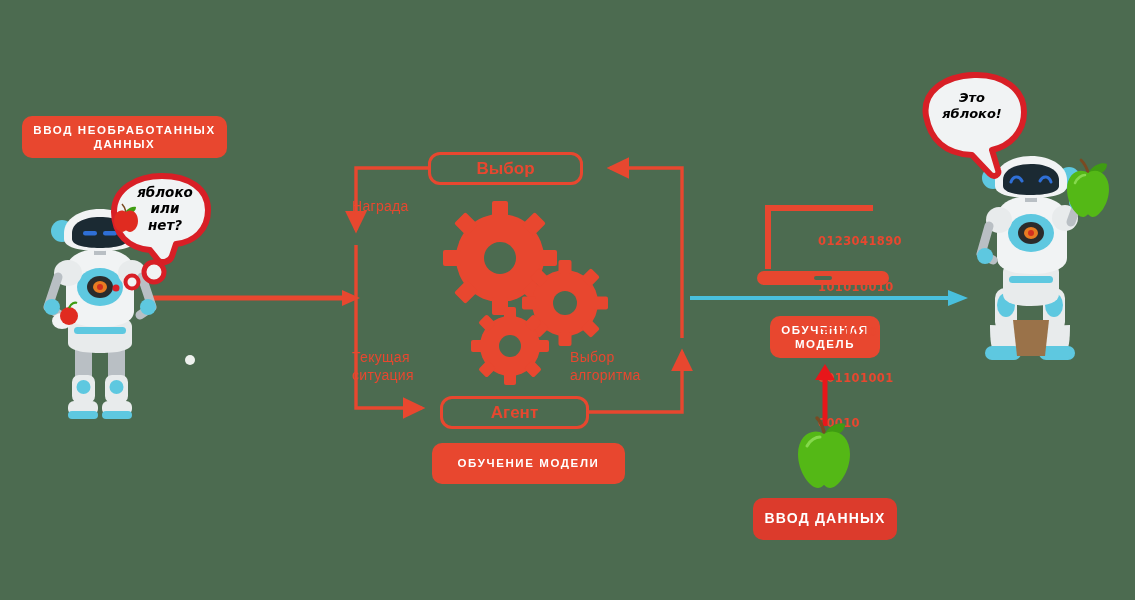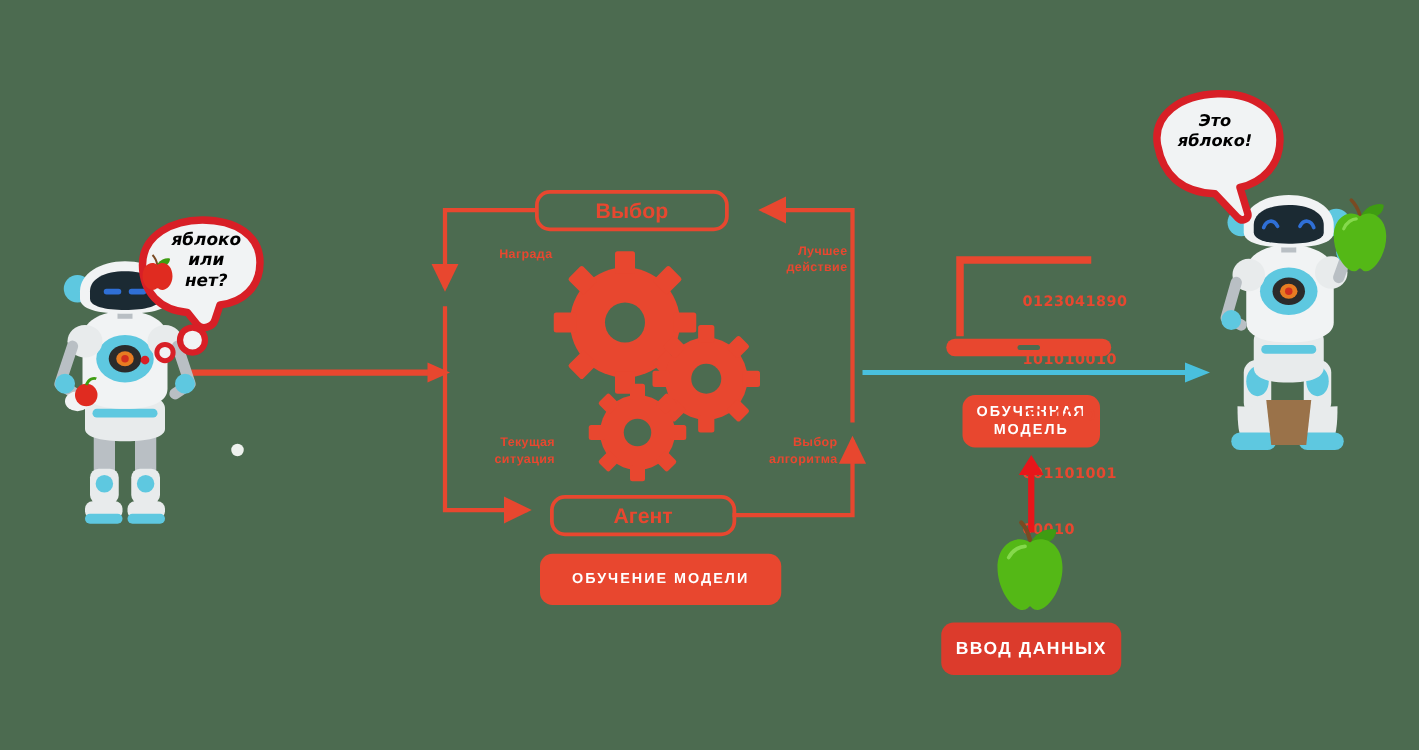--- a/index.html
+++ b/index.html
@@ -27,24 +27,24 @@
     line-height:1.25;
     box-sizing:border-box;
     user-select:none;
   }
   .badge.dark{background:#dc3b2c;}
 
   
   .loop-lbl{
     position:absolute;
     color:#e8472f;
-    font-weight:bold;
-    font-size:10px;
+    font-weight:normal;
+    font-size:14px;
     line-height:1.25;
-    text-align:right;
+    text-align:left;
     letter-spacing:.3px;
     user-select:none;
   }
 
   
   .node{
     position:absolute;
     border:3px solid #e8472f;
     border-radius:12px;
     display:flex;align-items:center;justify-content:center;
@@ -79,20 +79,23 @@
     white-space:pre;
     user-select:none;
   }
   svg{display:block;overflow:visible;}
 </style>
 </head>
 <body>
 
 <div id="stage">
 
+  <div class="badge" style="left:22px;top:116px;width:205px;height:42px;font-size:11.5px;padding:0 10px;">
+    <span>ВВОД НЕОБРАБОТАННЫХ ДАННЫХ</span>
+  </div>
 
   <div class="badge" style="left:432px;top:443px;width:193px;height:41px;font-size:11.5px;">
     <span>ОБУЧЕНИЕ МОДЕЛИ</span>
   </div>
 
 
   <div class="badge" style="left:770px;top:316px;width:110px;height:42px;font-size:11.5px;">
     <span>ОБУЧЕННАЯ МОДЕЛЬ</span>
   </div>
 
@@ -121,24 +124,20 @@
 
       <path d="M256,272 L352,272 L352,212" marker-end="url(#ar-red)"></path>
       <path d="M352,198 L352,28 L280,28" marker-end="url(#ar-red)"></path>
     </g>
   </svg>
 
   <div class="loop-lbl" style="left:352px;top:198px;width:90px;">
     <span>Награда</span>
   </div>
 
-  <div class="loop-lbl" style="left:578px;top:196px;width:100px;">
-    <div>Лучшее</div>
-    <div>действие</div>
-  </div>
 
   <div class="loop-lbl" style="left:570px;top:349px;width:100px;">
     <div>Выбор</div>
     <div>алгоритма</div>
   </div>
 
   <div class="loop-lbl" style="left:352px;top:349px;width:92px;">
     <div>Текущая</div>
     <div>ситуация</div>
   </div>

